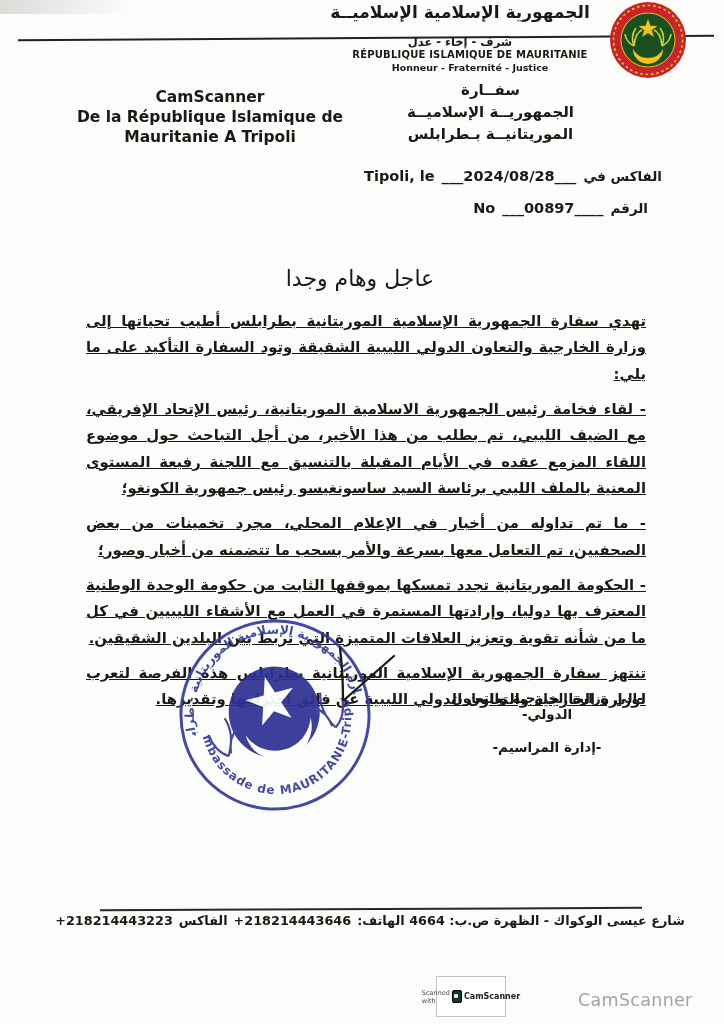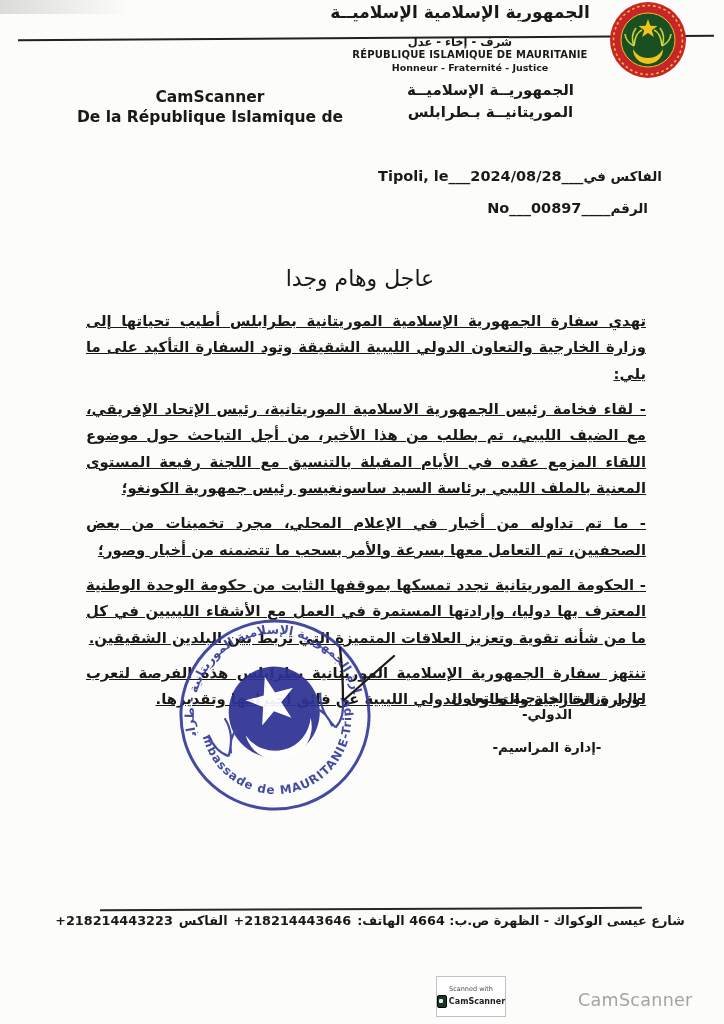--- a/index.html
+++ b/index.html
@@ -18,21 +18,21 @@
   .emblem-wrap { left:596px; top:0px; width:104px; height:80px; z-index:2; }
   .hdr-fr { left:310px; top:49px; width:320px; text-align:center; z-index:2; }
   .hdr-fr-title { font-size:10px; font-weight:bold; letter-spacing:0.2px; }
   .hdr-fr-motto { font-size:9.5px; font-weight:bold; margin-top:2px; }
 
   
   .sender-fr { left:55px; top:88px; width:310px; text-align:center; font-weight:bold; font-size:15.5px; line-height:1.28; }
   .sender-ar { left:378px; top:80px; width:225px; text-align:center; direction:rtl; font-weight:bold; font-size:15px; line-height:1.45; }
 
   
-  .ref-row { display:flex; align-items:baseline; font-weight:bold; font-size:14.5px; white-space:nowrap; }
+  .ref-row { display:flex; align-items:baseline; gap:7px; font-weight:bold; font-size:14.5px; white-space:nowrap; }
   .date-row { right:62px; top:168px; }
   .num-row  { right:76px; top:200px; }
   .ref-ar { font-size:13.5px; }
 
   
   .subject { left:250px; top:266px; width:220px; text-align:center; direction:rtl; font-weight:normal; font-size:22px; }
   .body-block { left:86px; top:308px; width:560px; direction:rtl; text-align:justify; font-weight:bold; font-size:14.8px; line-height:1.78; z-index:1;text-decoration:underline; }
   .body-block p { margin:0 0 9px 0; }
 
   
@@ -44,21 +44,21 @@
   .addressee { left:424px; top:690px; width:246px; direction:rtl; text-align:center; font-weight:bold; font-size:13.5px; z-index:2; }
   .addressee div { margin-bottom:17px; }
 
   
   .ftr-rule { left:100px; top:908px; width:542px; height:2px; background:#2a2824; transform:rotate(-0.25deg); }
   .ftr-row { left:90px; top:913px; width:560px; direction:rtl; display:flex; justify-content:center; align-items:baseline; gap:6px; font-weight:bold; font-size:12.8px; white-space:nowrap; }
   .ltr-num { direction:ltr; unicode-bidi:isolate; }
 
   
   .cs-badge { left:436px; top:976px; width:70px; height:41px; background:#ffffff; border:1px solid #c2c2c0;
-    display:flex; flex-direction:column; align-items:center; justify-content:center; gap:2px; box-sizing:border-box; }
+    display:flex; flex-direction:row; align-items:center; justify-content:center; gap:2px; box-sizing:border-box; }
   .cs-badge-top { font-size:6.5px; color:#4a4a4a; }
   .cs-badge-row { display:flex; align-items:center; gap:2px; }
   .cs-badge-icon { width:8px; height:11px; background:#123a22; border-radius:2px; border:1px solid #000; position:relative; }
   .cs-badge-icon::after{ content:""; position:absolute; left:1.5px; top:2.5px; width:3.5px; height:4.5px; background:#e9e9e9; border-radius:1px;}
   .cs-badge-name { font-size:8px; font-weight:bold; color:#222; }
   .cs-watermark { left:578px; top:990px; font-size:17.5px; color:#a3a3a3; font-weight:500; letter-spacing:0.3px; }
 
   
   .corner-shade { left:0; top:0; width:724px; height:14px; background:linear-gradient(90deg, rgba(120,120,115,0.25), rgba(120,120,115,0) 18%); }
 </style>
@@ -89,23 +89,25 @@
   </div>
 
   <div class="abs hdr-fr">
     <div class="hdr-fr-title">RÉPUBLIQUE ISLAMIQUE DE MAURITANIE</div>
     <div class="hdr-fr-motto">Honneur - Fraternité - Justice</div>
   </div>
 
   <div class="abs sender-fr">
     <div>CamScanner</div>
     <div>De la République Islamique de</div>
+    <div>Mauritanie A Tripoli</div>
   </div>
 
   <div class="abs sender-ar">
+    <div>سفــارة</div>
     <div>الجمهوريــة الإسلاميــة</div>
     <div>الموريتانيــة بـطرابلس</div>
   </div>
 
   <div class="abs ref-row date-row">
     <span>Tipoli, le</span>
     <span>___2024/08/28___</span>
     <span class="ref-ar">الفاكس في</span>
   </div>
 

